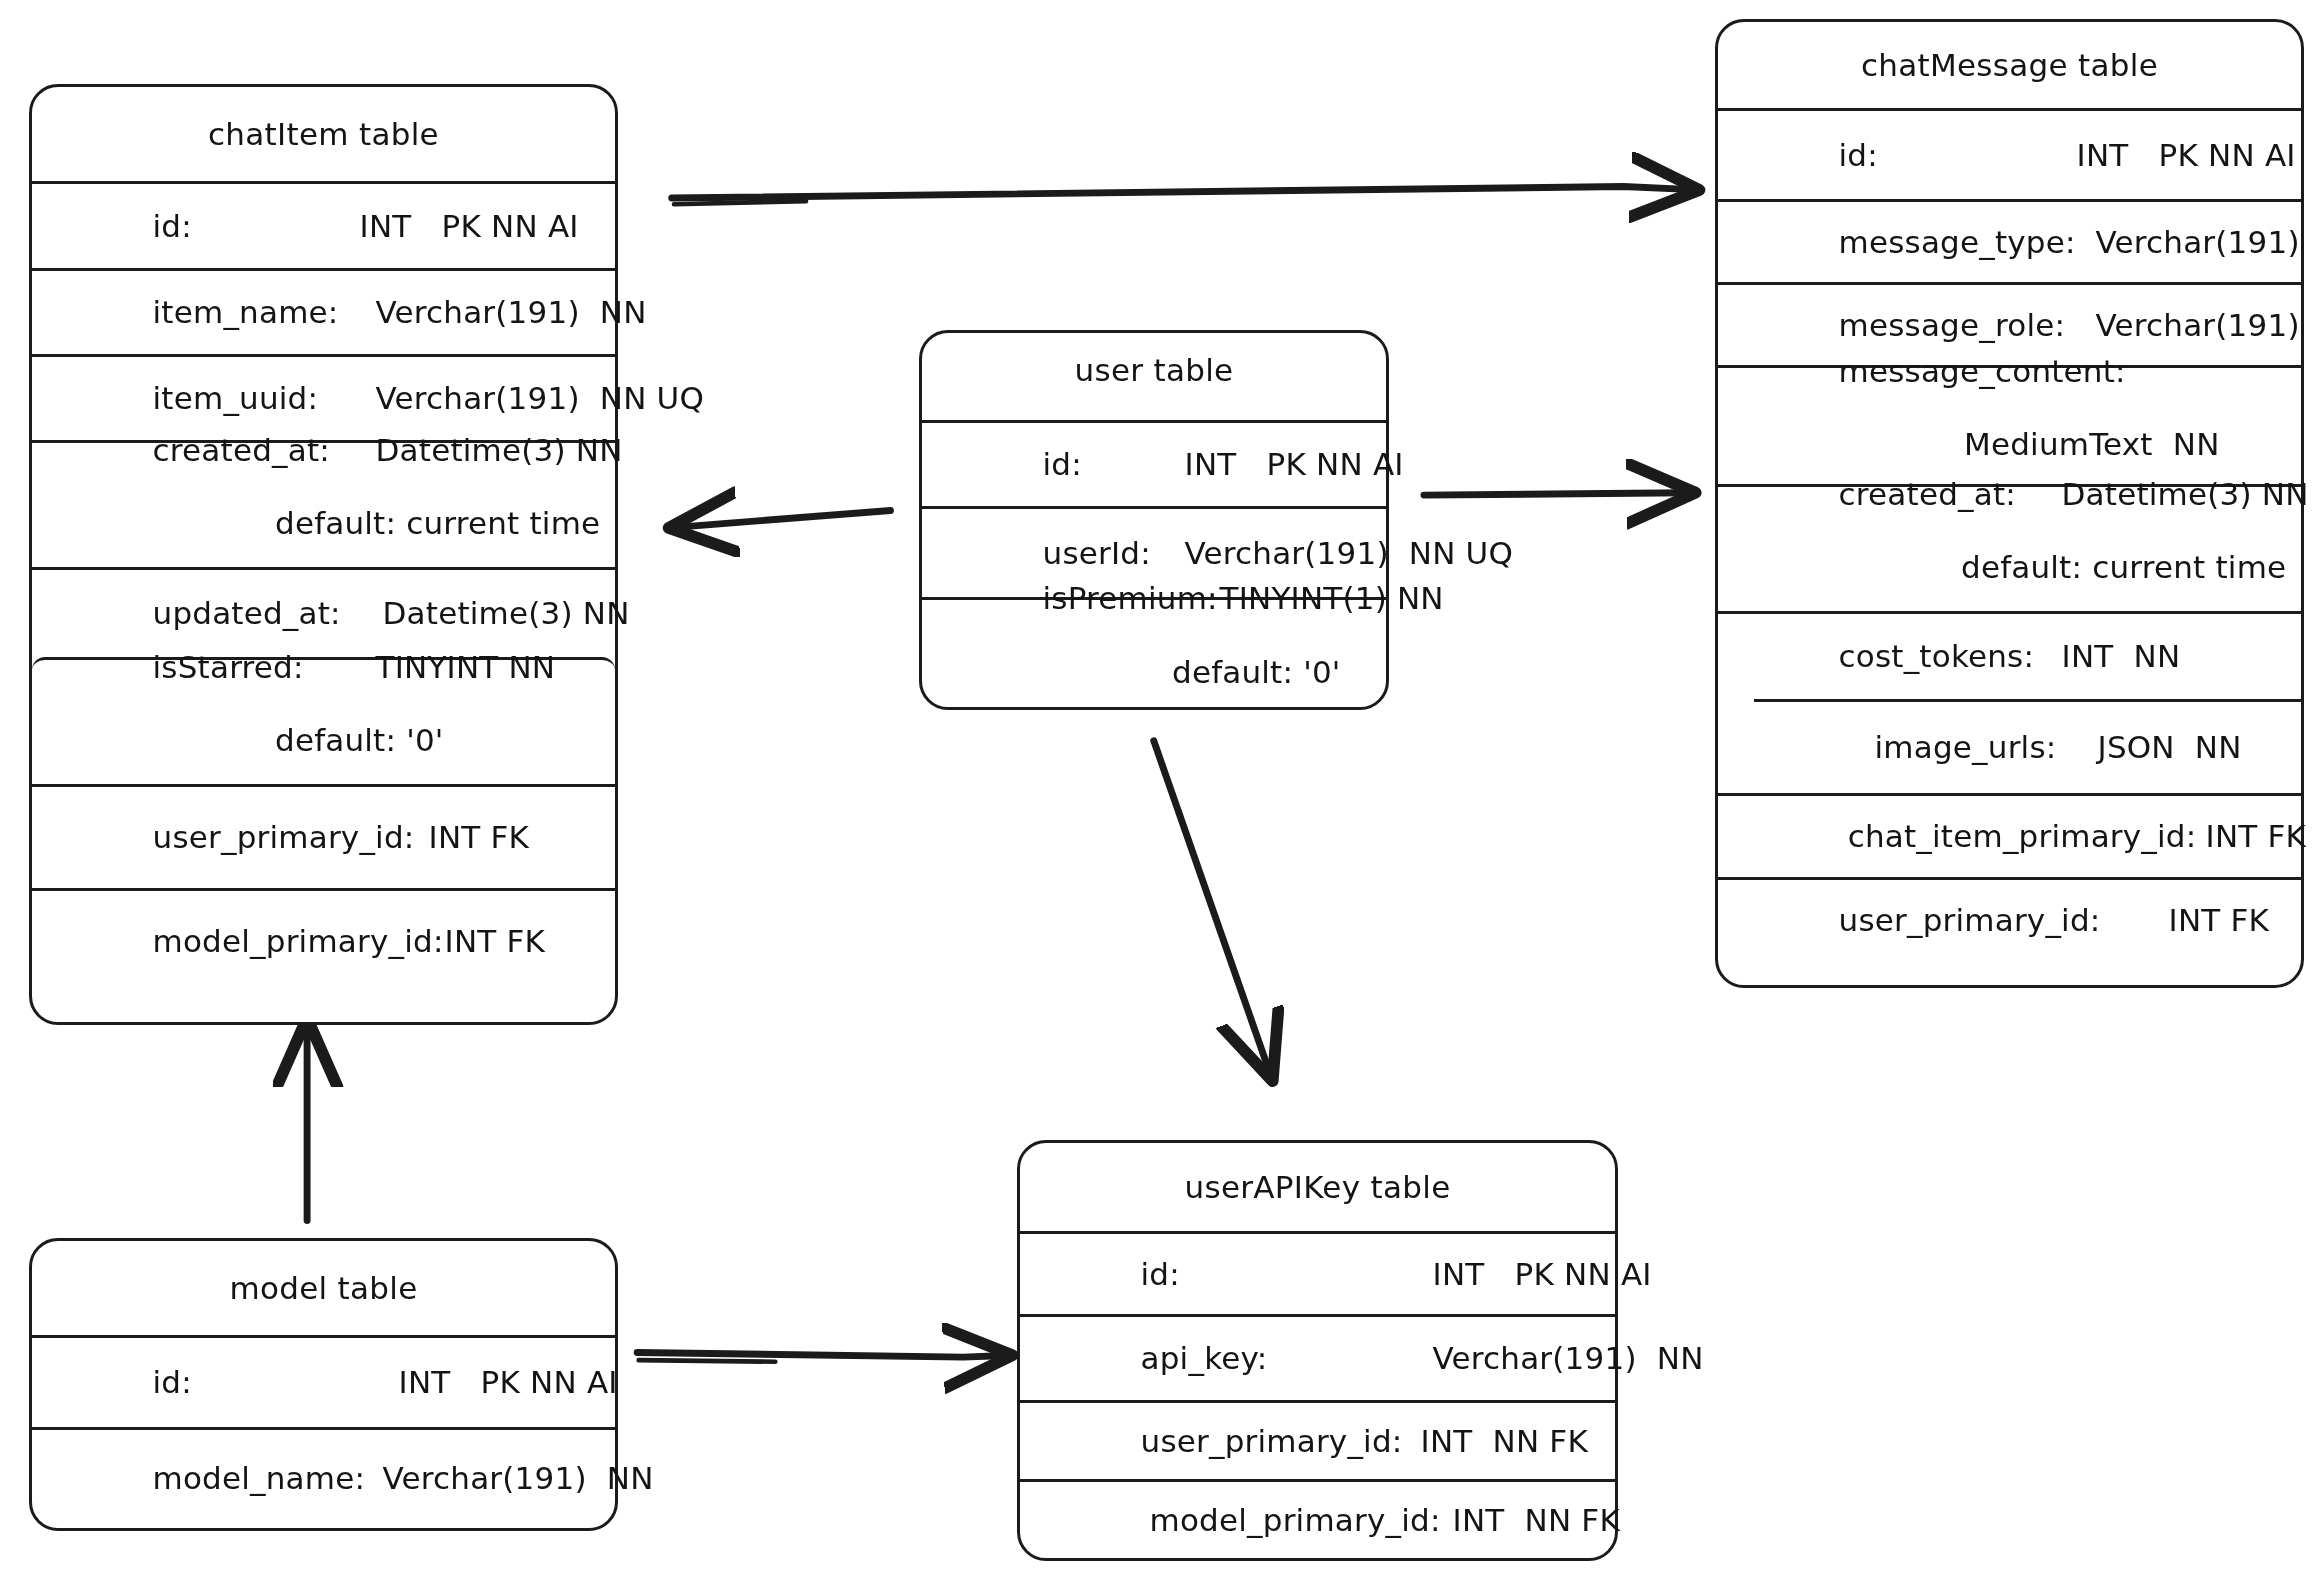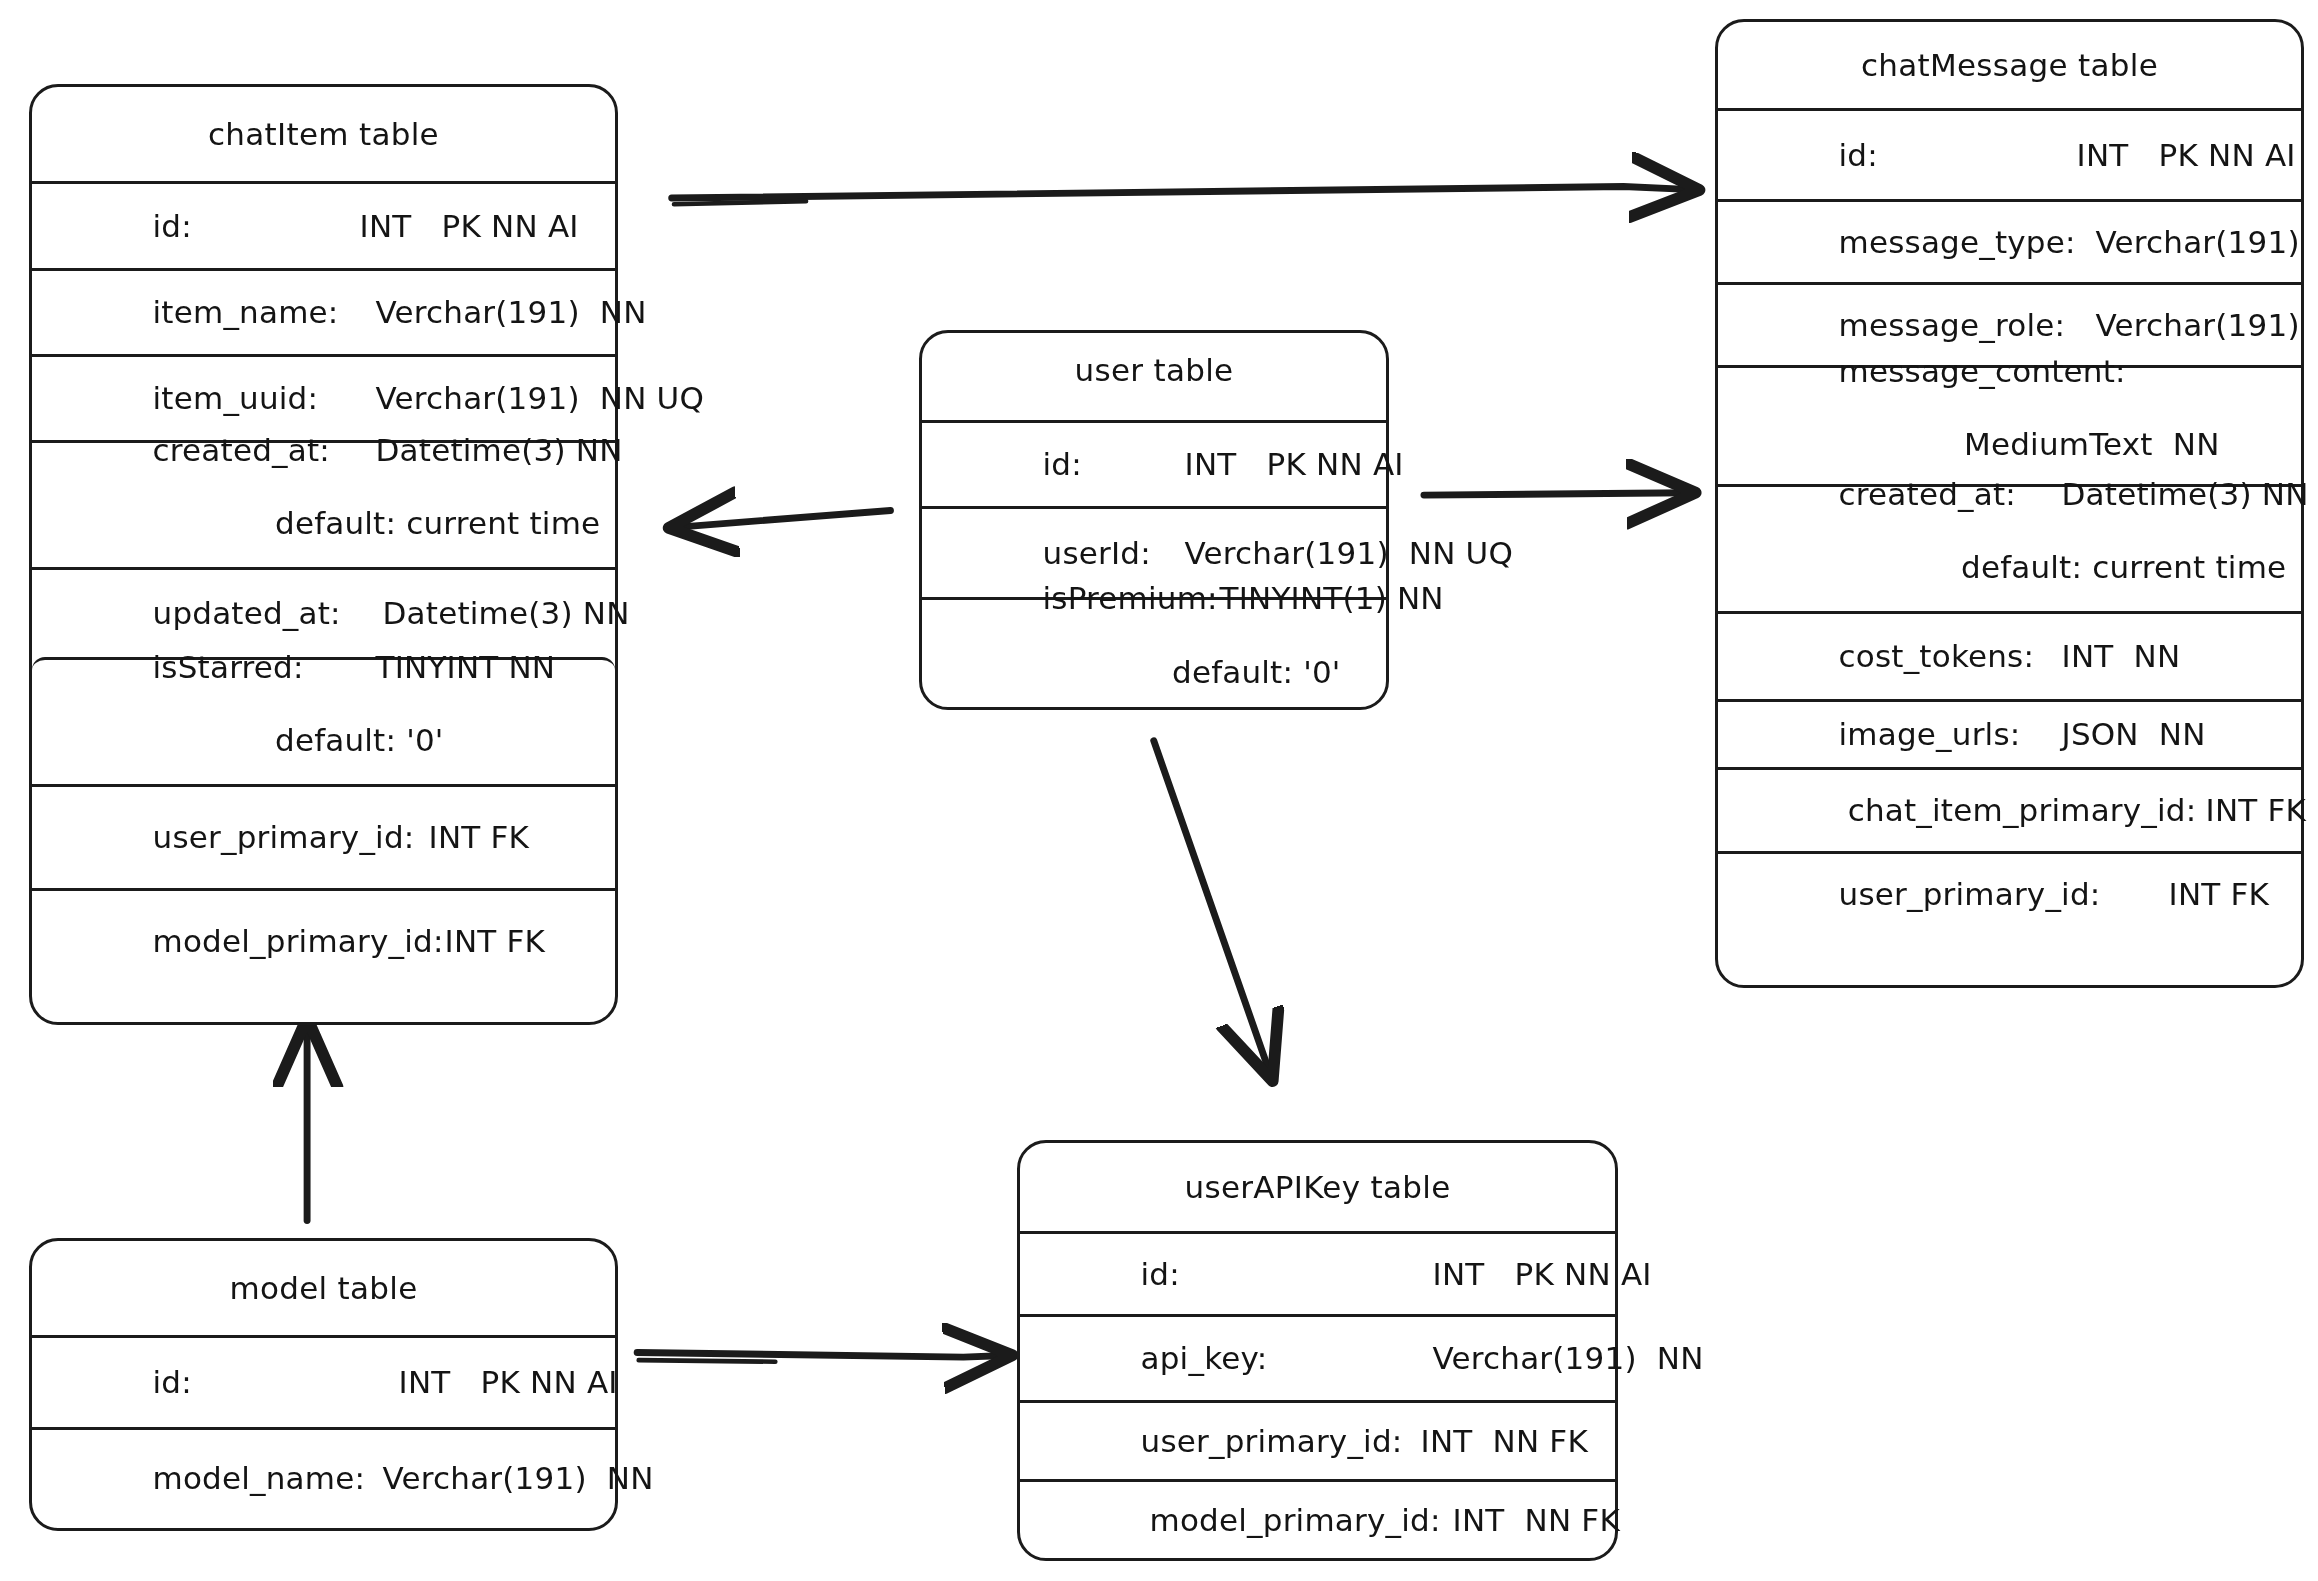--- a/index.html
+++ b/index.html
@@ -230,21 +230,21 @@
           <span class="line2" style="padding-left:223px;">default: current time</span>
         </span>
       </div>
 
       <div class="row" style="height:88px;">
         <span class="row-inner">
           <span class="fname" style="width:223px;">cost_tokens:</span><span class="ftype">INT  NN</span>
         </span>
       </div>
 
-      <div class="row" style="height:68px;">
+      <div class="row" style="height:94px;margin-left:36px;">
         <span class="row-inner">
           <span class="fname" style="width:223px;">image_urls:</span><span class="ftype">JSON  NN</span>
         </span>
       </div>
 
       <div class="row" style="height:84px;">
         <span class="row-inner">
           <span class="fname" style="width:367px;text-align:center;">chat_item_primary_id:</span><span class="ftype">INT FK</span>
         </span>
       </div>

